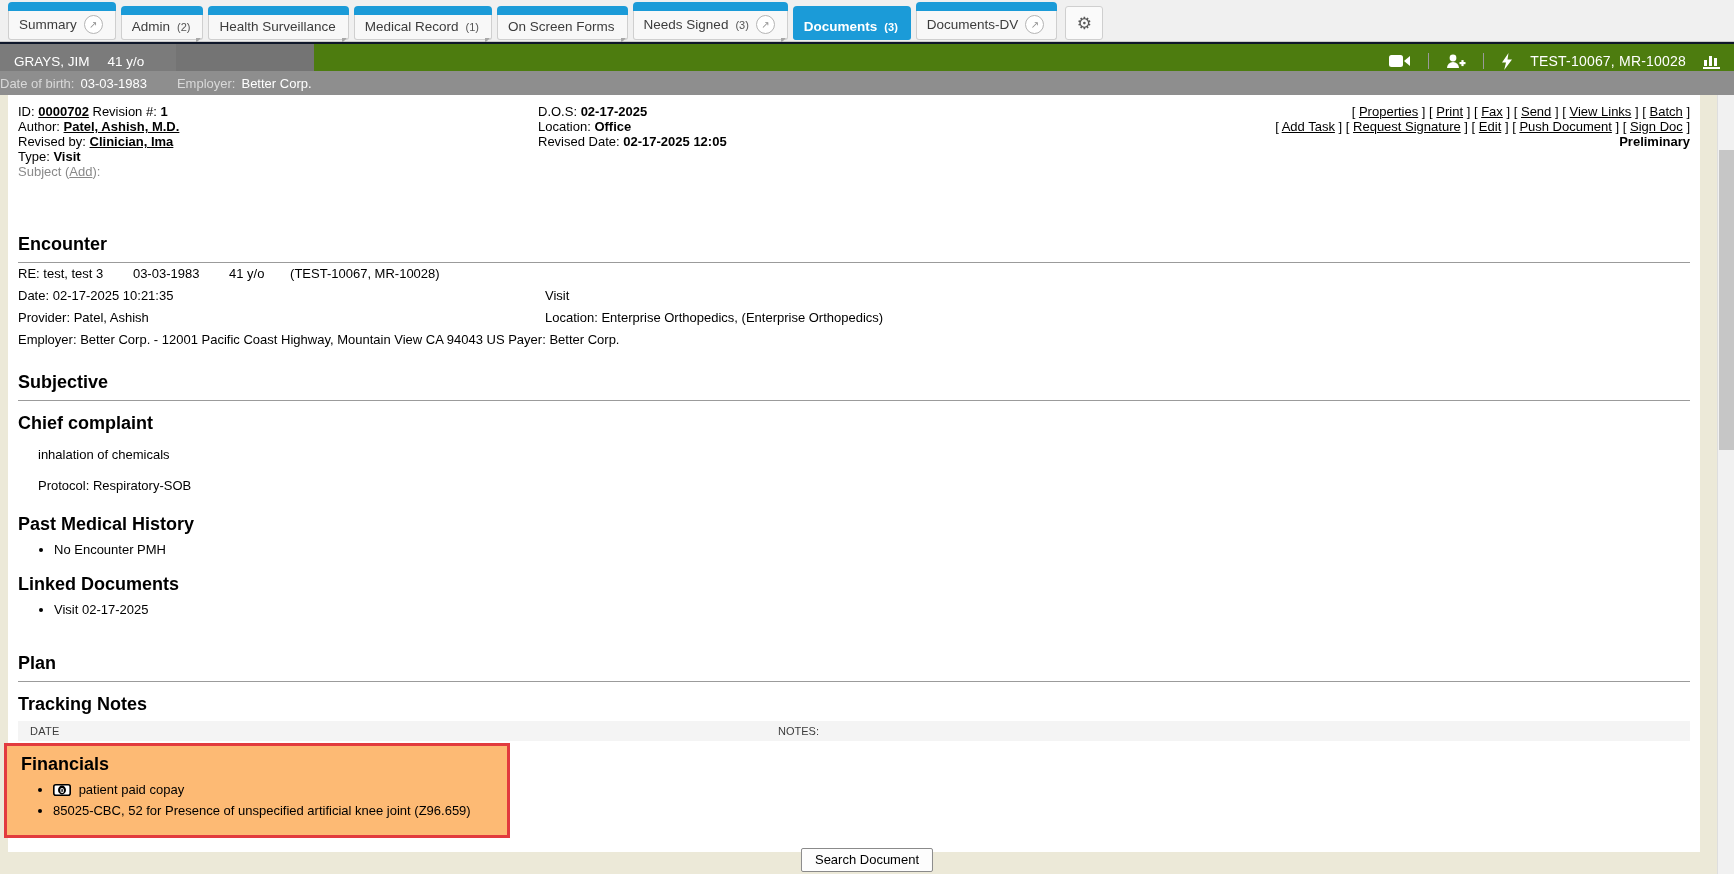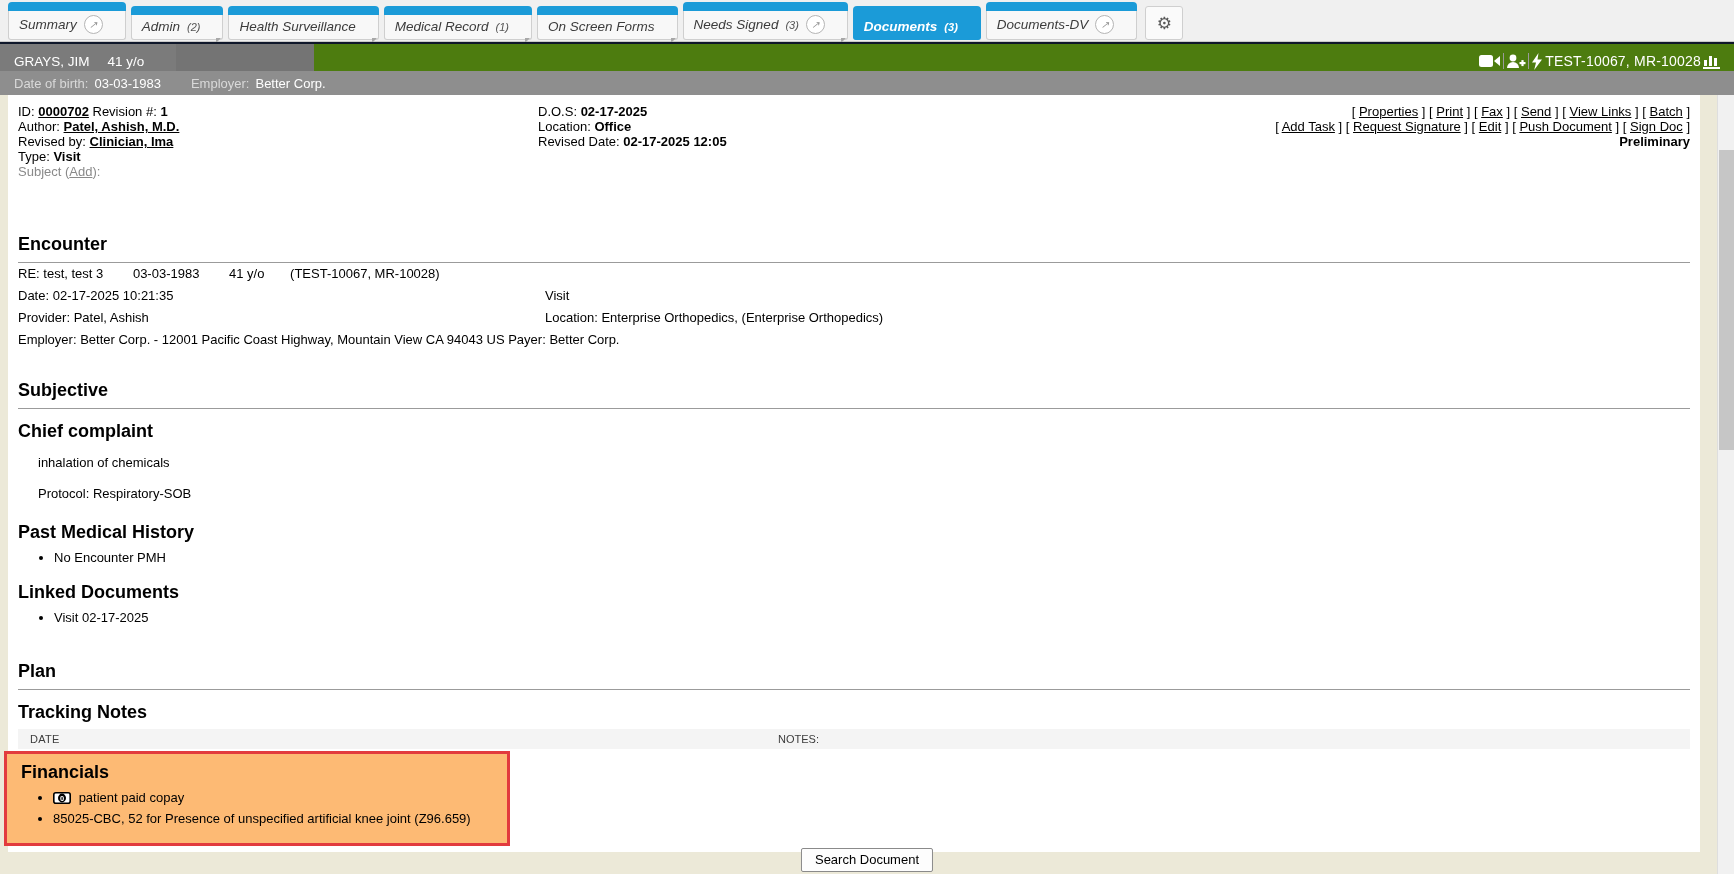--- a/index.html
+++ b/index.html
@@ -10,22 +10,22 @@
   
   .tabbar{
     position:absolute;top:0;left:0;right:0;height:42px;background:#f0f0f0;
     border-bottom:1px solid #c9c9c9;display:flex;align-items:flex-end;
     padding:0 0 0 8px;gap:5px;box-sizing:border-box;
   }
   .tab{position:relative;cursor:pointer;flex:0 0 auto;margin-bottom:1px;}
   .tab .cap{height:9px;background:#1b9bd8;border-radius:4px 4px 0 0;}
   .tab .tbody{
     background:#f8f8f8;border:1px solid #cfcfcf;border-top:none;
-    border-radius:0 0 3px 3px;padding:4px 22px 5px 10px;font-size:13.5px;color:#3c3c3c;
-    display:flex;align-items:center;gap:7px;white-space:nowrap;font-style:italic;
+    border-radius:0 0 3px 3px;padding:4px 12px 5px 10px;font-size:13.5px;color:#3c3c3c;
+    display:flex;align-items:center;gap:7px;white-space:nowrap;
   }
   .tab .cnt{font-size:11px;color:#555;}
   .tab.active .tbody{background:#1b9bd8;border-color:#1b9bd8;color:#fff;font-weight:bold;}
   .tab.active .cnt{color:#fff;font-weight:bold;}
   .tab.fold::after{
     content:"";position:absolute;right:2px;bottom:-3px;width:0;height:0;
     border-top:5px solid #a8a8a8;border-right:5px solid transparent;
   }
   .popout{
     width:17px;height:17px;border:1px solid #b5b5b5;border-radius:50%;
@@ -38,27 +38,27 @@
     font-size:17px;color:#5a5a5a;cursor:pointer;
   }
   
   .namebar{
     position:absolute;top:42px;left:0;right:0;height:36px;background:#4d7c0f;
     border-top:2px solid #0f172a;box-sizing:border-box;display:flex;align-items:stretch;color:#fff;
   }
   .nametab{width:162px;background:#7b7b7b;display:flex;align-items:center;padding-left:14px;
     font-size:13.5px;white-space:nowrap;}
   .nametab2{width:124px;background:#747474;}
-  .nb-right{margin-left:auto;display:flex;align-items:center;gap:2px;padding-right:14px;}
+  .nb-right{margin-left:auto;display:flex;align-items:center;gap:17px;padding-right:14px;}
   .vdiv{width:1px;height:16px;background:#9a9a9a;}
   .ids{font-size:14px;letter-spacing:.2px;}
   .charticon{border-bottom:2px solid #fff;padding-bottom:1px;display:flex;}
   .infobar{
     position:absolute;top:71px;left:0;right:0;height:24px;background:#8e8e8e;
-    display:flex;align-items:center;padding-left:14px;font-size:13px;color:#fff;gap:6px;
+    display:flex;align-items:center;font-size:13px;color:#fff;gap:6px;
   }
   .infobar .lbl{color:#d9d9d9;}
   .sp18{display:inline-block;width:18px;}
   
   .doc{
     position:absolute;top:95px;left:8px;width:1692px;height:757px;background:#fff;
     box-sizing:border-box;padding-top:9px;font-size:13px;
   }
   .dochdr{position:relative;line-height:15px;}
   .hl{margin-left:10px;}
@@ -67,21 +67,21 @@
   .glabel{color:#000000;}
   a.dlink{color:#000;text-decoration:underline;cursor:pointer;}
   a.blink{color:#000;font-weight:bold;text-decoration:underline;cursor:pointer;}
   .bk{color:#000;}
   .prelim{font-weight:bold;}
   .subjline{color:#8a8a8a;}
   .subjline a{color:#8a8a8a;}
   
   .section-title{font-size:18px;font-weight:bold;margin:0 0 0 10px;line-height:22px;}
   .mt-enc{margin-top:54px;}
-  .mt-subj{margin-top:28px;}
+  .mt-subj{margin-top:20px;}
   .mt-plan{margin-top:32px;}
   .rule{height:1px;background:#9b9b9b;margin:7px 10px 0 10px;}
   .erow{position:relative;margin-left:10px;line-height:22px;}
   .erow:first-of-type{margin-top:8px;}
   .rpart{position:absolute;left:527px;top:0;}
   .gapL{margin-right:26px;}
   .gapM{margin-right:22px;}
   .subhead{font-size:18px;font-weight:bold;margin:14px 0 0 10px;line-height:17px;}
   .mt22{margin-top:22px;}
   .mt16{margin-top:16px;}

